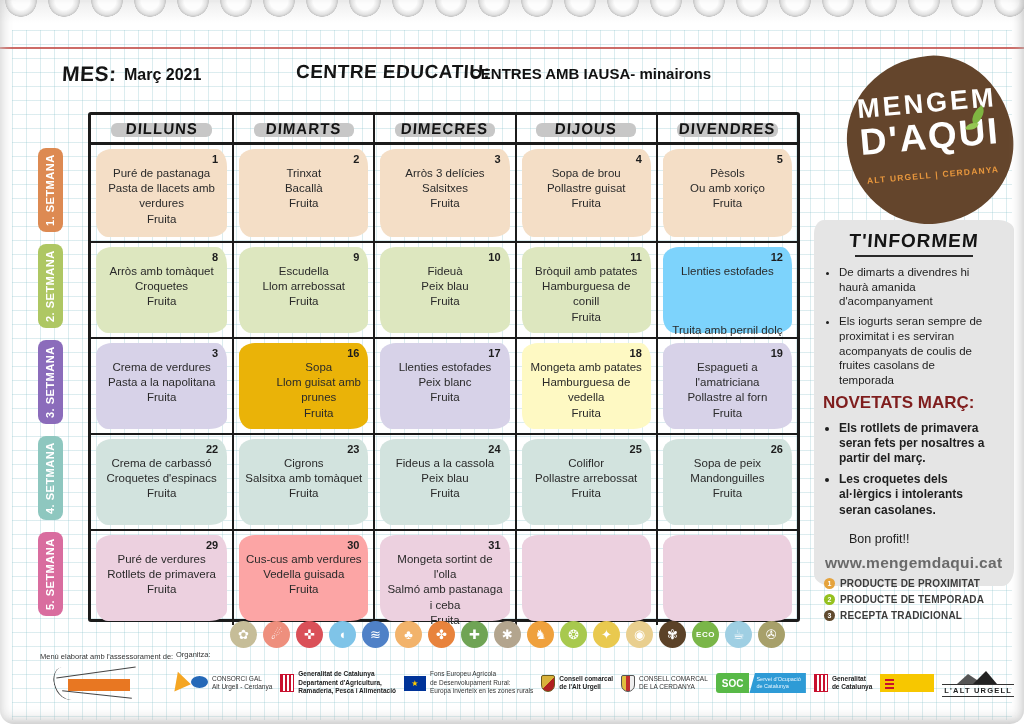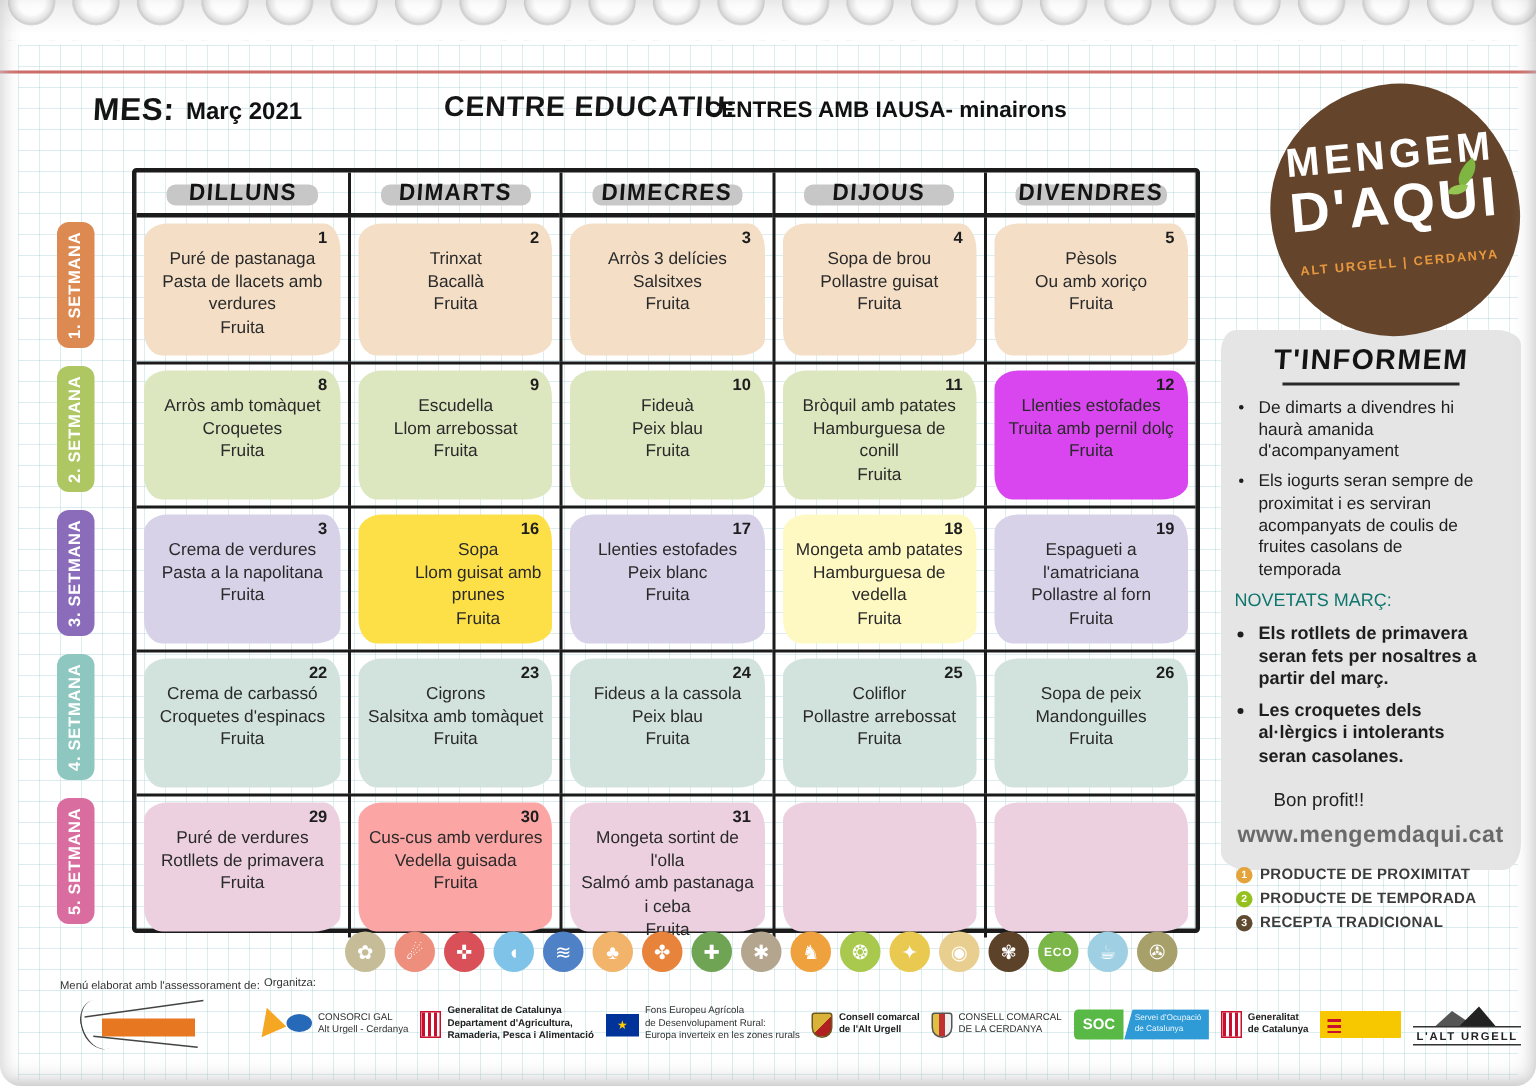--- a/index.html
+++ b/index.html
@@ -56,21 +56,21 @@
     writing-mode:vertical-rl;transform:rotate(180deg);text-align:center;font-size:11px;font-weight:900;letter-spacing:.5px;line-height:25px;}
 
   
   .info{position:absolute;left:814px;top:220px;width:200px;z-index:3;}
   .info-blob{background:#e5e5e5;border-radius:10px 16px 12px 18px/14px 10px 18px 12px;padding:10px 9px 14px;}
   .info-title{text-align:center;font-size:19px;font-weight:900;letter-spacing:1px;transform:skewX(-4deg);color:#141414;}
   .info-underline{width:118px;height:2px;background:#2a2a2a;margin:3px auto 2px;}
   .info ul{margin:8px 16px 0 16px;padding:0;}
   .info li{font-size:11.5px;line-height:1.28;color:#1e1e1e;margin-bottom:5px;}
   .info .bold-list li{font-weight:bold;font-size:12px;}
-  .novetats{font-size:12px;font-weight:normal;color:#0f766e;margin:2px 0 0 0;}
+  .novetats{font-size:17px;font-weight:bold;color:#7f1d1d;margin:2px 0 0 0;}
   .bon-profit{font-size:12.5px;color:#222;margin:14px 0 0 26px;}
   .website{font-size:15.5px;color:#6a6a6a;font-weight:600;margin:8px 0 0 2px;letter-spacing:.3px;}
 
   
   .legend{position:absolute;left:824px;top:578px;z-index:3;}
   .legend-row{display:flex;align-items:center;gap:5px;margin-bottom:5px;}
   .legend-dot{width:11px;height:11px;border-radius:50%;color:#fff;font-size:7px;font-weight:bold;
     display:flex;align-items:center;justify-content:center;}
   .legend-label{font-size:10px;font-weight:700;color:#3c3c3c;letter-spacing:.2px;}
 
@@ -222,37 +222,37 @@
       </div>
       <div class="cell c3">
         <div class="blob" style="background: rgb(221, 231, 191);">
           <span class="dnum">11</span>
           <div class="mline">Bròquil amb patates</div>
           <div class="mline">Hamburguesa de conill</div>
           <div class="mline">Fruita</div>
         </div>
       </div>
       <div class="cell c4">
-        <div class="blob" style="background: #d946ef;">
+        <div class="blob" style="background: #7dd3fc; gap: 44px;">
           <span class="dnum">12</span>
           <div class="mline">Llenties estofades</div>
           <div class="mline">Truita amb pernil dolç</div>
           <div class="mline">Fruita</div>
         </div>
       </div>
       <div class="cell c0">
         <div class="blob" style="background: rgb(215, 210, 232);">
           <span class="dnum">3</span>
           <div class="mline">Crema de verdures</div>
           <div class="mline">Pasta a la napolitana</div>
           <div class="mline">Fruita</div>
         </div>
       </div>
       <div class="cell c1">
-        <div class="blob" style="background: #fde047; padding-left: 36px;">
+        <div class="blob" style="background: #eab308; padding-left: 36px;">
           <span class="dnum">16</span>
           <div class="mline">Sopa</div>
           <div class="mline">Llom guisat amb prunes</div>
           <div class="mline">Fruita</div>
         </div>
       </div>
       <div class="cell c2">
         <div class="blob" style="background: rgb(215, 210, 232);">
           <span class="dnum">17</span>
           <div class="mline">Llenties estofades</div>

